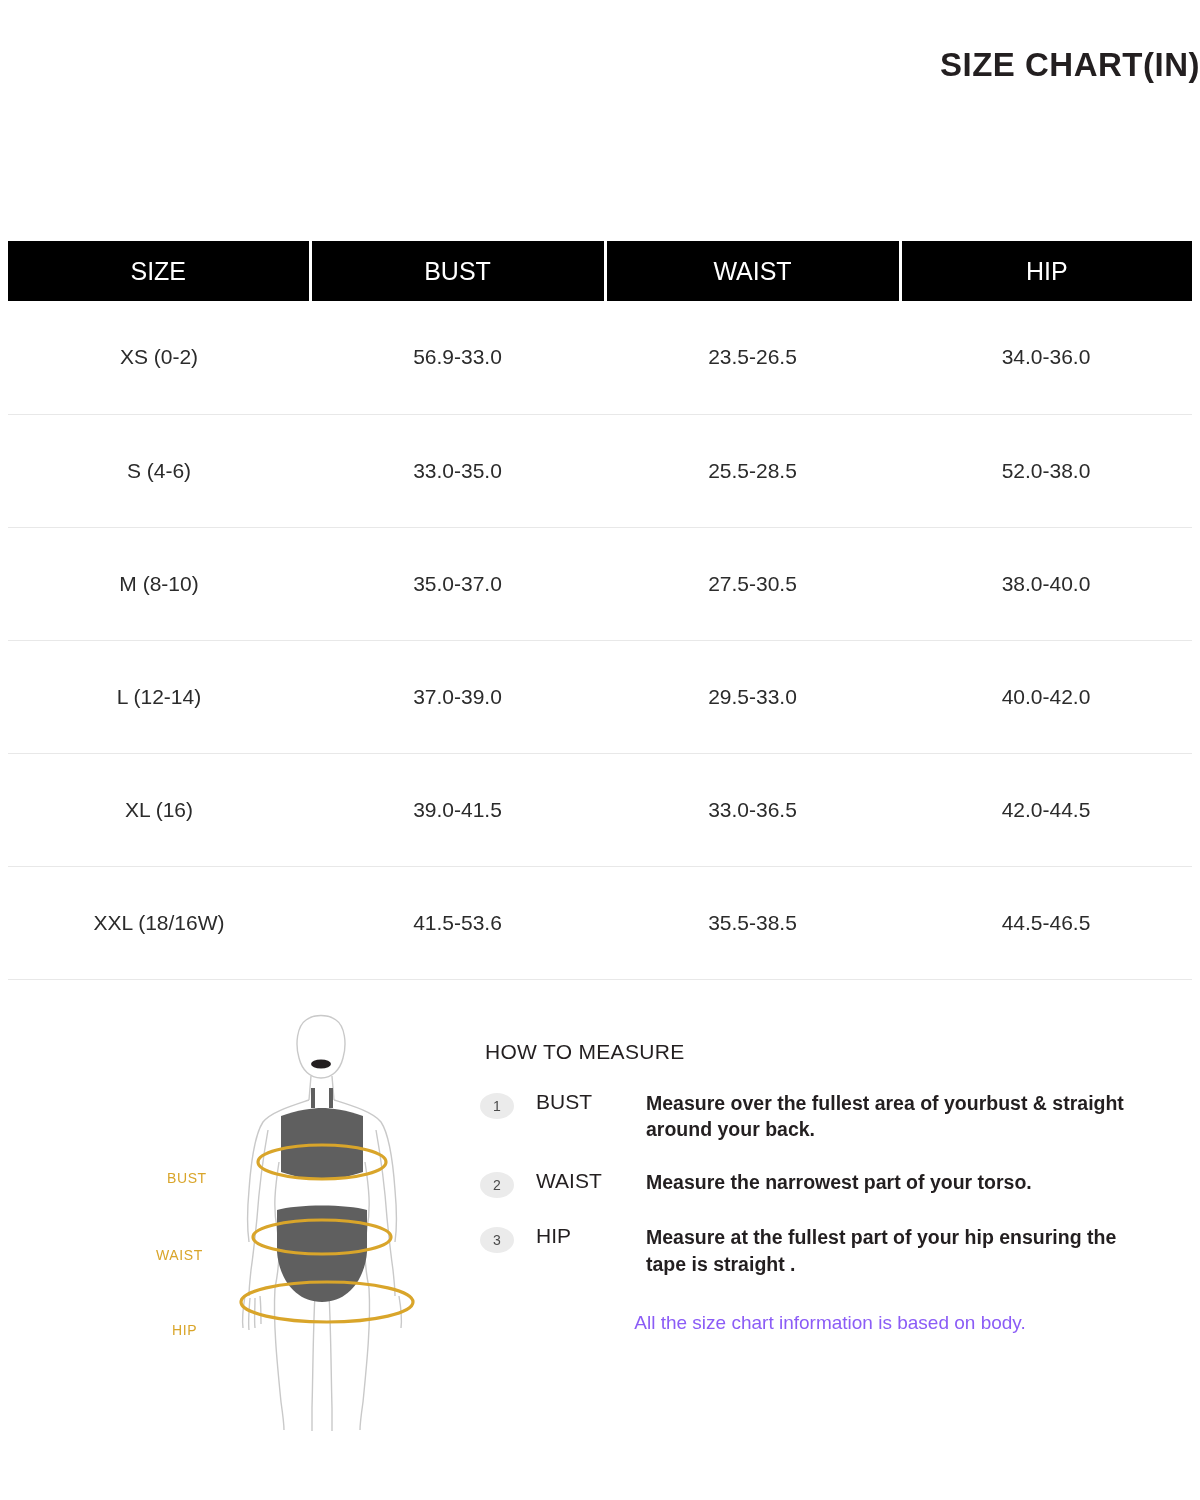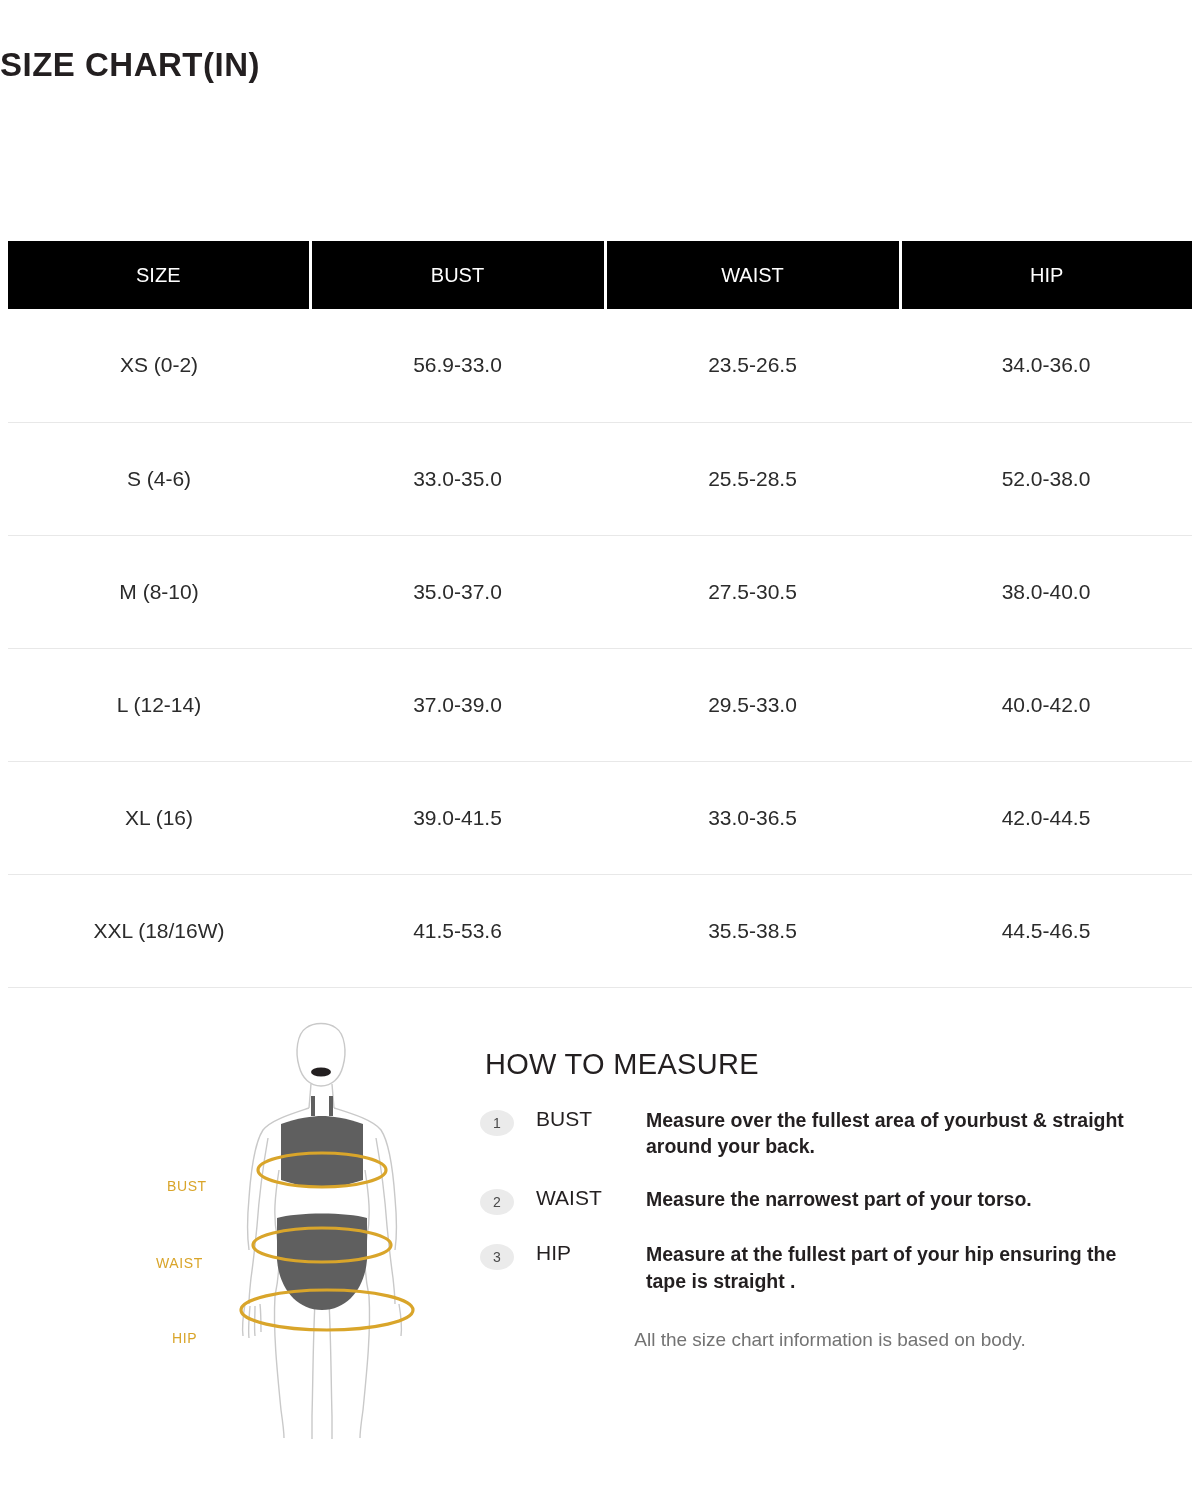--- a/index.html
+++ b/index.html
@@ -12,44 +12,44 @@
     font-family: "Liberation Sans", sans-serif;
     color: #231f20;
   }
   .page {
     position: relative;
     width: 1200px;
     height: 1500px;
     overflow: hidden;
   }
   .title {
-    text-align: left;
+    text-align: right;
     font-size: 33px;
     font-weight: 700;
     letter-spacing: 0.5px;
     margin-top: 46px;
     color: #231f20;
   }
 
   
   .table-wrap {
     margin: 0 8px;
     padding-top: 157px;
   }
   table.size-table {
     width: 1184px;
     border-collapse: collapse;
     table-layout: fixed;
   }
   table.size-table thead th {
     background: #000000;
     color: #ffffff;
-    font-size: 20px;
+    font-size: 25px;
     font-weight: 500;
-    height: 68px;
+    height: 60px;
     text-align: center;
     vertical-align: middle;
     border-right: 3px solid #ffffff;
   }
   table.size-table thead th:last-child { border-right: none; }
   table.size-table tbody td {
     height: 113px;
     text-align: center;
     vertical-align: middle;
     font-size: 21px;
@@ -72,21 +72,21 @@
   .figure-col {
     width: 470px;
     position: relative;
     flex: 0 0 470px;
   }
   .measure-col {
     flex: 1 1 auto;
     padding-top: 38px;
   }
   .how-title {
-    font-size: 29px;
+    font-size: 21px;
     font-weight: 500;
     color: #231f20;
     margin-left: 5px;
     margin-bottom: 26px;
     letter-spacing: 0.3px;
   }
   .m-row {
     display: flex;
     align-items: flex-start;
     margin-bottom: 26px;
@@ -112,21 +112,21 @@
   }
   .m-text {
     font-size: 19.5px;
     color: #231f20;
     line-height: 1.38;
     max-width: 480px;
     font-weight: bold;
   }
   .footnote {
     font-size: 19px;
-    color: #737373;
+    color: #8b5cf6;
     text-align: center;
     margin-top: 34px;
     margin-left: -10px;
   }
   .fig-label {
     position: absolute;
     font-size: 14px;
     letter-spacing: 0.6px;
     color: #d9a52a;
     font-weight: 500;

